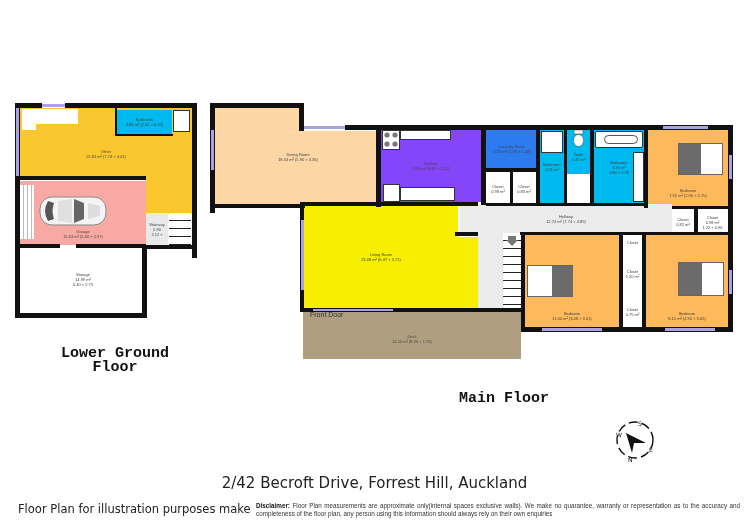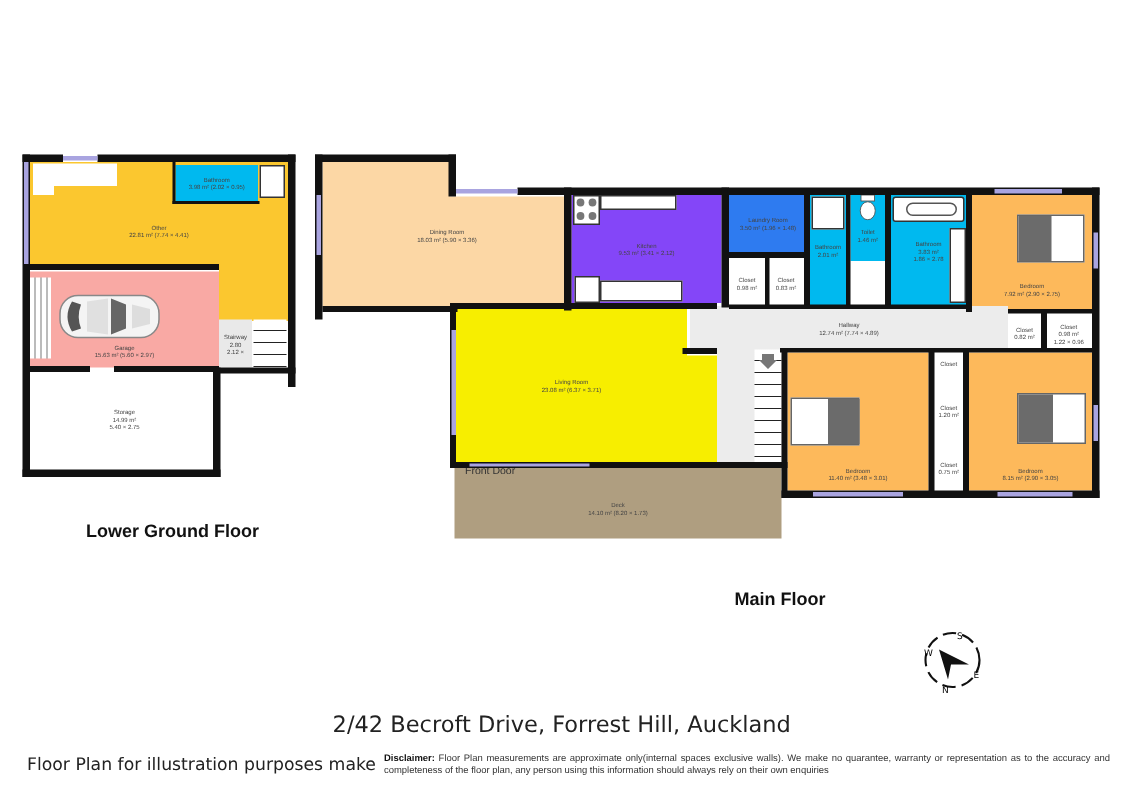--- a/index.html
+++ b/index.html
@@ -5,22 +5,22 @@
   html, body { margin:0; padding:0; }
   body { width:749px; height:529px; background:#ffffff; position:relative; overflow:hidden;
          font-family:"Liberation Sans", sans-serif; color:#222; }
   .abs { position:absolute; }
   .room { position:absolute; box-sizing:border-box; display:flex; flex-direction:column;
           align-items:center; justify-content:center; text-align:center; }
   .rname { font-size:4px; line-height:5px; color:#444; }
   .rsize { font-size:4px; line-height:5px; color:#444; }
   .wall { position:absolute; background:#111; }
   .win { position:absolute; background:#a9a4e0; }
-  .floor-label { position:absolute; font-family:Liberation Sans, sans-serif; font-weight:bold;
-                 font-size:12px; text-align:center; color:#111; line-height:14px; }
+  .floor-label { position:absolute; font-family:Liberation Mono, monospace; font-weight:bold;
+                 font-size:15px; text-align:center; color:#111; line-height:14px; }
   .address { position:absolute; left:0; width:749px; top:474px; text-align:center;
              font-family:"DejaVu Sans", sans-serif; font-size:15px; color:#222; }
   .footer-left { position:absolute; left:18px; top:502px; font-family:"DejaVu Sans", sans-serif;
                  font-size:11.5px; color:#222; }
   .disclaimer { position:absolute; left:256px; top:502px; width:484px; font-size:6.3px;
                 line-height:8px; color:#333; text-align:justify; }
   .disclaimer b { font-weight:bold; color:#111; }
   .front-door { position:absolute; left:310px; top:311px; font-size:7px; color:#333; }
   .stairs { position:absolute; background:repeating-linear-gradient(180deg,#fff 0 7px,#222 7px 8px); }
   .fixture { position:absolute; background:#fff; border:1px solid #333; box-sizing:border-box; }
@@ -257,21 +257,21 @@
   <div class="win" style="left:211px;top:130px;width:3px;height:40px;"></div>
   <div class="win" style="left:301px;top:220px;width:3px;height:70px;"></div>
   <div class="win" style="left:313px;top:309px;width:80px;height:2px;"></div>
   <div class="win" style="left:542px;top:328px;width:60px;height:3px;"></div>
   <div class="win" style="left:665px;top:328px;width:50px;height:3px;"></div>
   <div class="win" style="left:663px;top:126px;width:45px;height:3px;"></div>
   <div class="win" style="left:729px;top:155px;width:3px;height:24px;"></div>
   <div class="win" style="left:729px;top:270px;width:3px;height:24px;"></div>
 </div>
 
-<div class="floor-label" style="left:460px;top:392px;width:120px;">
+<div class="floor-label" style="left:444px;top:392px;width:120px;">
   <span>Main Floor</span>
 </div>
 
 <svg class="abs" style="left:612px;top:417px;" width="46" height="46" viewBox="0 0 46 46">
   <circle cx="23" cy="23" r="18" fill="none" stroke="#111" stroke-width="1.4" stroke-dasharray="9 4"></circle>
   <path d="M14 16 L34 26 L22 26 L20 36 Z" fill="#111"></path>
   <text x="26" y="9" font-size="6" font-family="DejaVu Sans, sans-serif">S</text>
   <text x="4" y="20" font-size="6" font-family="DejaVu Sans, sans-serif">W</text>
   <text x="37" y="35" font-size="6" font-family="DejaVu Sans, sans-serif">E</text>
   <text x="16" y="45" font-size="6" font-family="DejaVu Sans, sans-serif">N</text>

